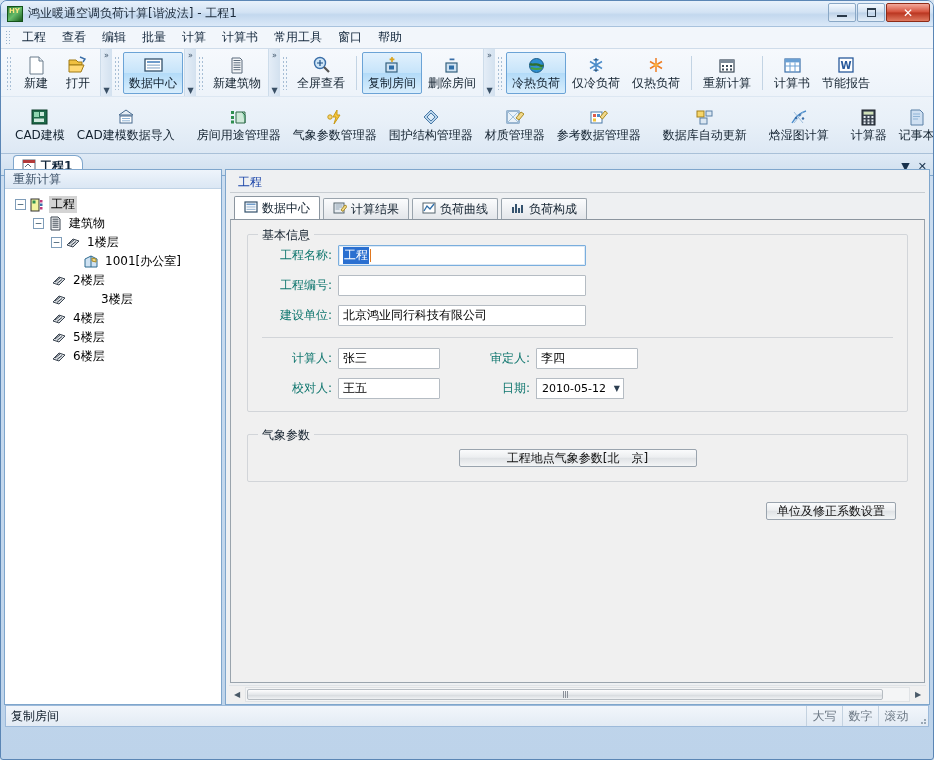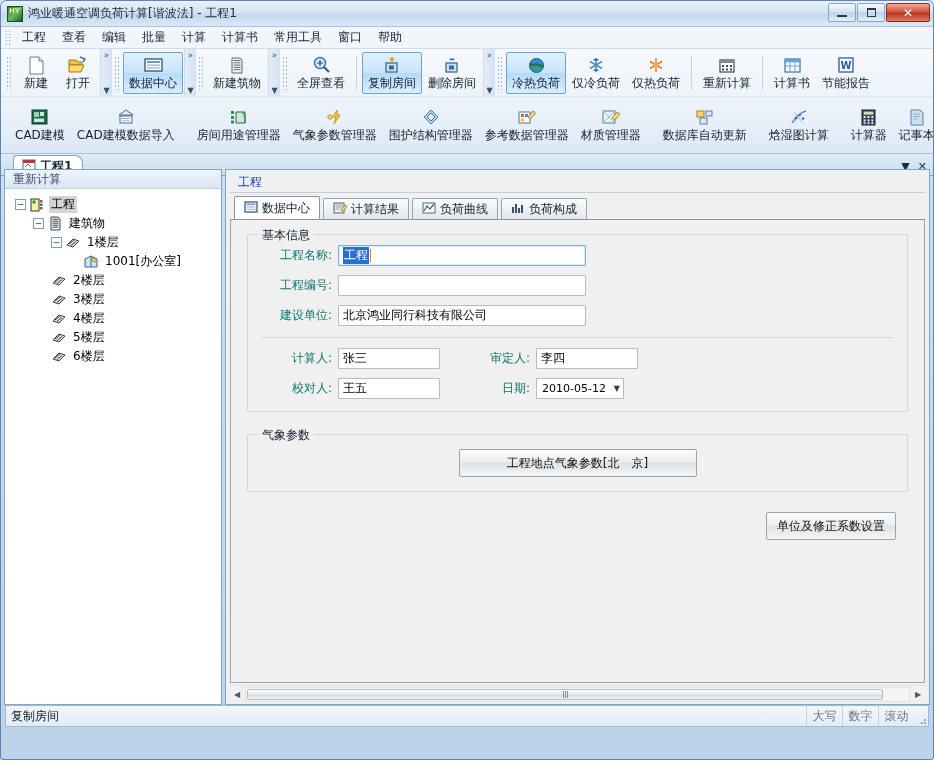--- a/index.html
+++ b/index.html
@@ -237,21 +237,21 @@
   .sel-text { background:#2a6fd0; color:#fff; padding: 0 1px;}
   .caret { display:inline-block; width:1px; height:13px; background:#e07820; margin-left:1px; }
   .fcombo {
     height: 21px; width: 88px; background:#fff; border:1px solid #b5bcc3;
     display:flex; align-items:center; justify-content: space-between;
     padding: 0 3px 0 5px; font-size: 11px; color:#000;
   }
   .combo-arrow { font-size: 8px; color:#2c3e50; }
   .divider { height:1px; background:#d2d5d9; margin: 11px 2px 10px; }
   .btn {
-    height: 28px; padding: 0 10px;
+    height: 18px; padding: 0 10px;
     border: 1px solid #9aa4ae; border-radius: 2px;
     background: linear-gradient(to bottom,#fafbfc,#eceef0 46%,#dfe2e5 50%,#f3f5f6);
     font-size: 12px; color:#111; display:inline-flex; align-items:center; justify-content:center;
   }
 
   
   .bottom { position:absolute; left:0; right:0; bottom:0; height:54px; }
   .outputstrip {
     height: 24px; margin: 0 4px; display:flex; align-items:flex-end;
     background: linear-gradient(to bottom,#e7eef7,#d8e4f1);
@@ -557,38 +557,38 @@
             <svg width="18" height="16" viewBox="0 0 18 16">
                 <path d="M9 1l7 7-7 7-7-7z" fill="#b9d4ea" stroke="#4a7aa8"></path>
                 <path d="M9 4l4 4-4 4-4-4z" fill="#dcebf7" stroke="#4a7aa8"></path>
               </svg>
           </span>
           <span class="lbl">围护结构管理器</span>
         </div>
         <div class="tbtn">
           <span class="ico">
             <svg width="18" height="16" viewBox="0 0 18 16">
+                <rect x="1" y="2" width="12" height="12" fill="#eaf2f9" stroke="#4a7aa8"></rect>
+                <path d="M1 2l12 12M13 2L1 14" stroke="#9fc0dc"></path>
+                <path d="M10 9l5-6 3 2-5 6z" fill="#f2d98a" stroke="#a88a25"></path>
+              </svg>
+          </span>
+          <span class="lbl">材质管理器</span>
+        </div>
+        <div class="tbtn">
+          <span class="ico">
+            <svg width="18" height="16" viewBox="0 0 18 16">
                 <rect x="1" y="3" width="11" height="11" fill="#fff" stroke="#4a7aa8"></rect>
                 <rect x="3" y="5" width="3" height="3" fill="#e05a4a"></rect>
                 <rect x="7" y="5" width="3" height="3" fill="#4a8ccb"></rect>
                 <rect x="3" y="9.5" width="3" height="3" fill="#f2c23a"></rect>
                 <path d="M10 8l5-6 2.5 2-5 6z" fill="#f2d98a" stroke="#a88a25"></path>
               </svg>
           </span>
           <span class="lbl">参考数据管理器</span>
-        </div>
-        <div class="tbtn">
-          <span class="ico">
-            <svg width="18" height="16" viewBox="0 0 18 16">
-                <rect x="1" y="2" width="12" height="12" fill="#eaf2f9" stroke="#4a7aa8"></rect>
-                <path d="M1 2l12 12M13 2L1 14" stroke="#9fc0dc"></path>
-                <path d="M10 9l5-6 3 2-5 6z" fill="#f2d98a" stroke="#a88a25"></path>
-              </svg>
-          </span>
-          <span class="lbl">材质管理器</span>
         </div>
       </div>
 
       <span class="vsep"></span>
       <div class="tgroup">
         <div class="tbtn">
           <span class="ico">
             <svg width="18" height="15" viewBox="0 0 18 15">
                 <rect x="1" y="1" width="7" height="6" fill="#f6d66b" stroke="#a4801c"></rect>
                 <rect x="10" y="1" width="6" height="5" fill="#dbe7f2" stroke="#5b80a6"></rect>
@@ -731,21 +731,21 @@
         <div class="tnode" style="padding-left:40px;">
           <span class="ticon">
             <svg width="16" height="13" viewBox="0 0 16 13">
                 <path d="M2 9l6-6 6 2-6 6z" fill="#d9dde1" stroke="#3a4450"></path>
                 <path d="M4 8l5-4M6 9.5l5-4" stroke="#3a4450"></path>
               </svg>
           </span>
           <span class="tlabel">2楼层</span>
         </div>
 
-        <div class="tnode" style="padding-left:40px;">
+        <div class="tnode" style="padding-left:40px;gap:28px;">
           <span class="ticon">
             <svg width="16" height="13" viewBox="0 0 16 13">
                 <path d="M2 9l6-6 6 2-6 6z" fill="#d9dde1" stroke="#3a4450"></path>
                 <path d="M4 8l5-4M6 9.5l5-4" stroke="#3a4450"></path>
               </svg>
           </span>
           <span class="tlabel">3楼层</span>
         </div>
 
         <div class="tnode" style="padding-left:40px;">

